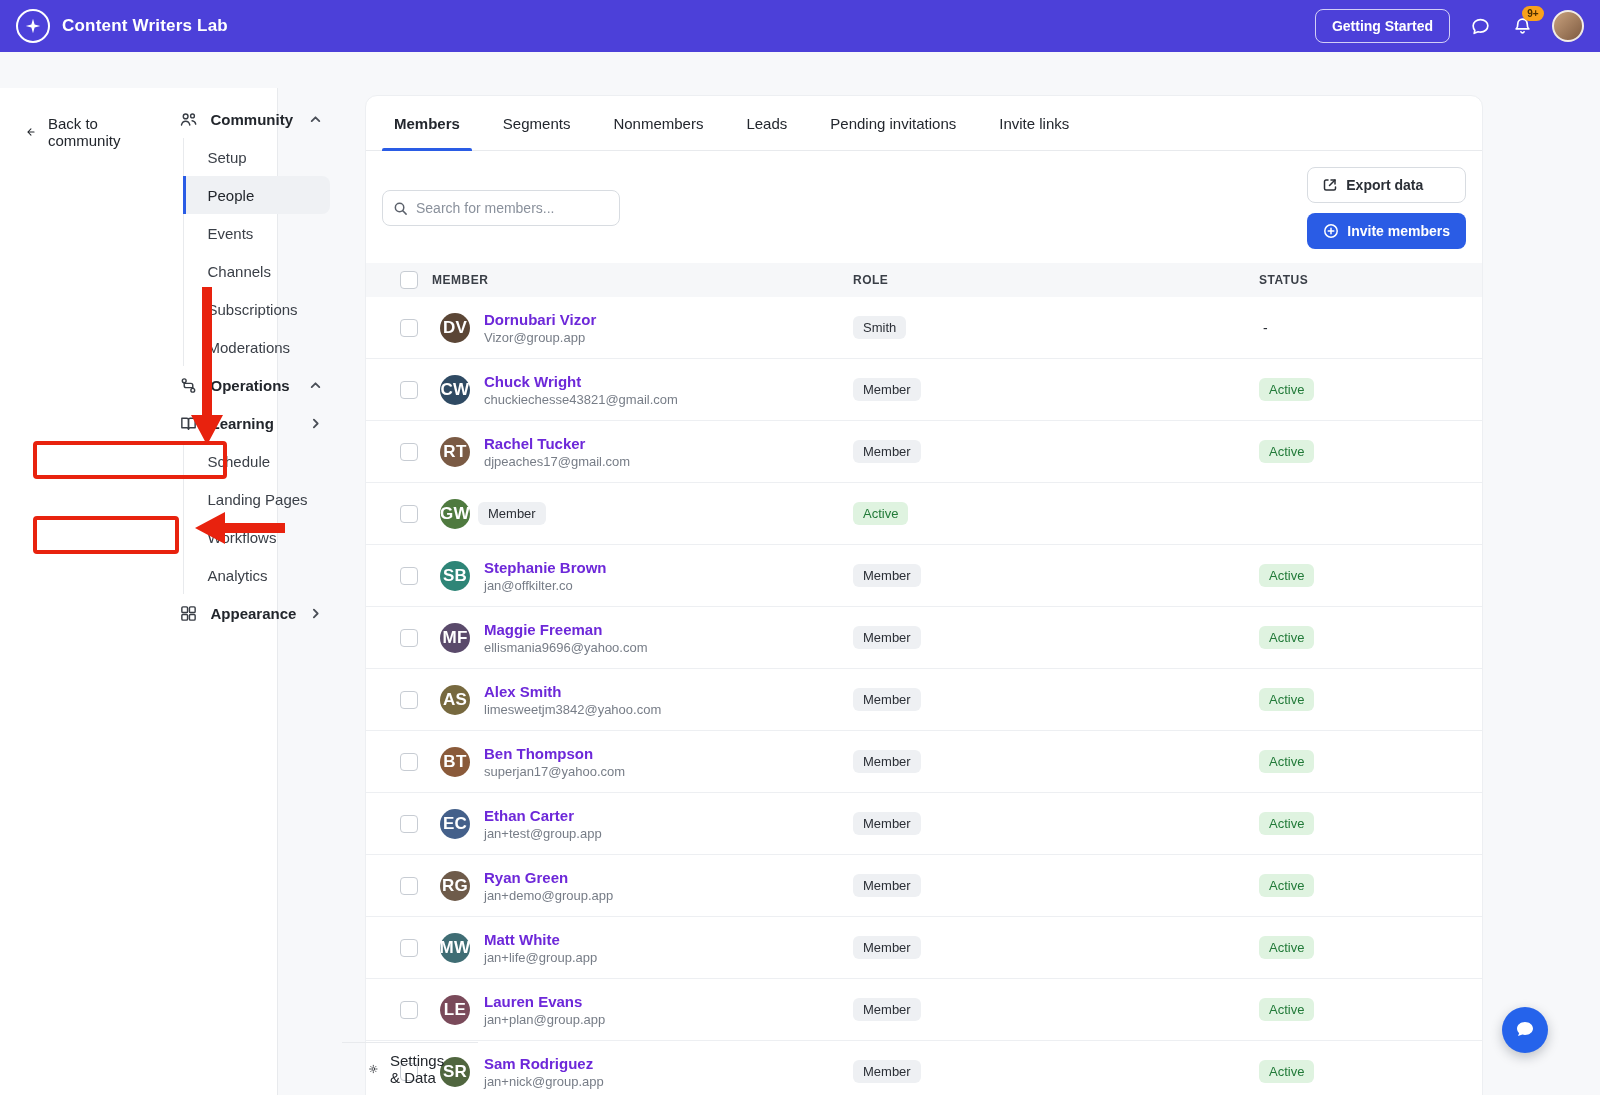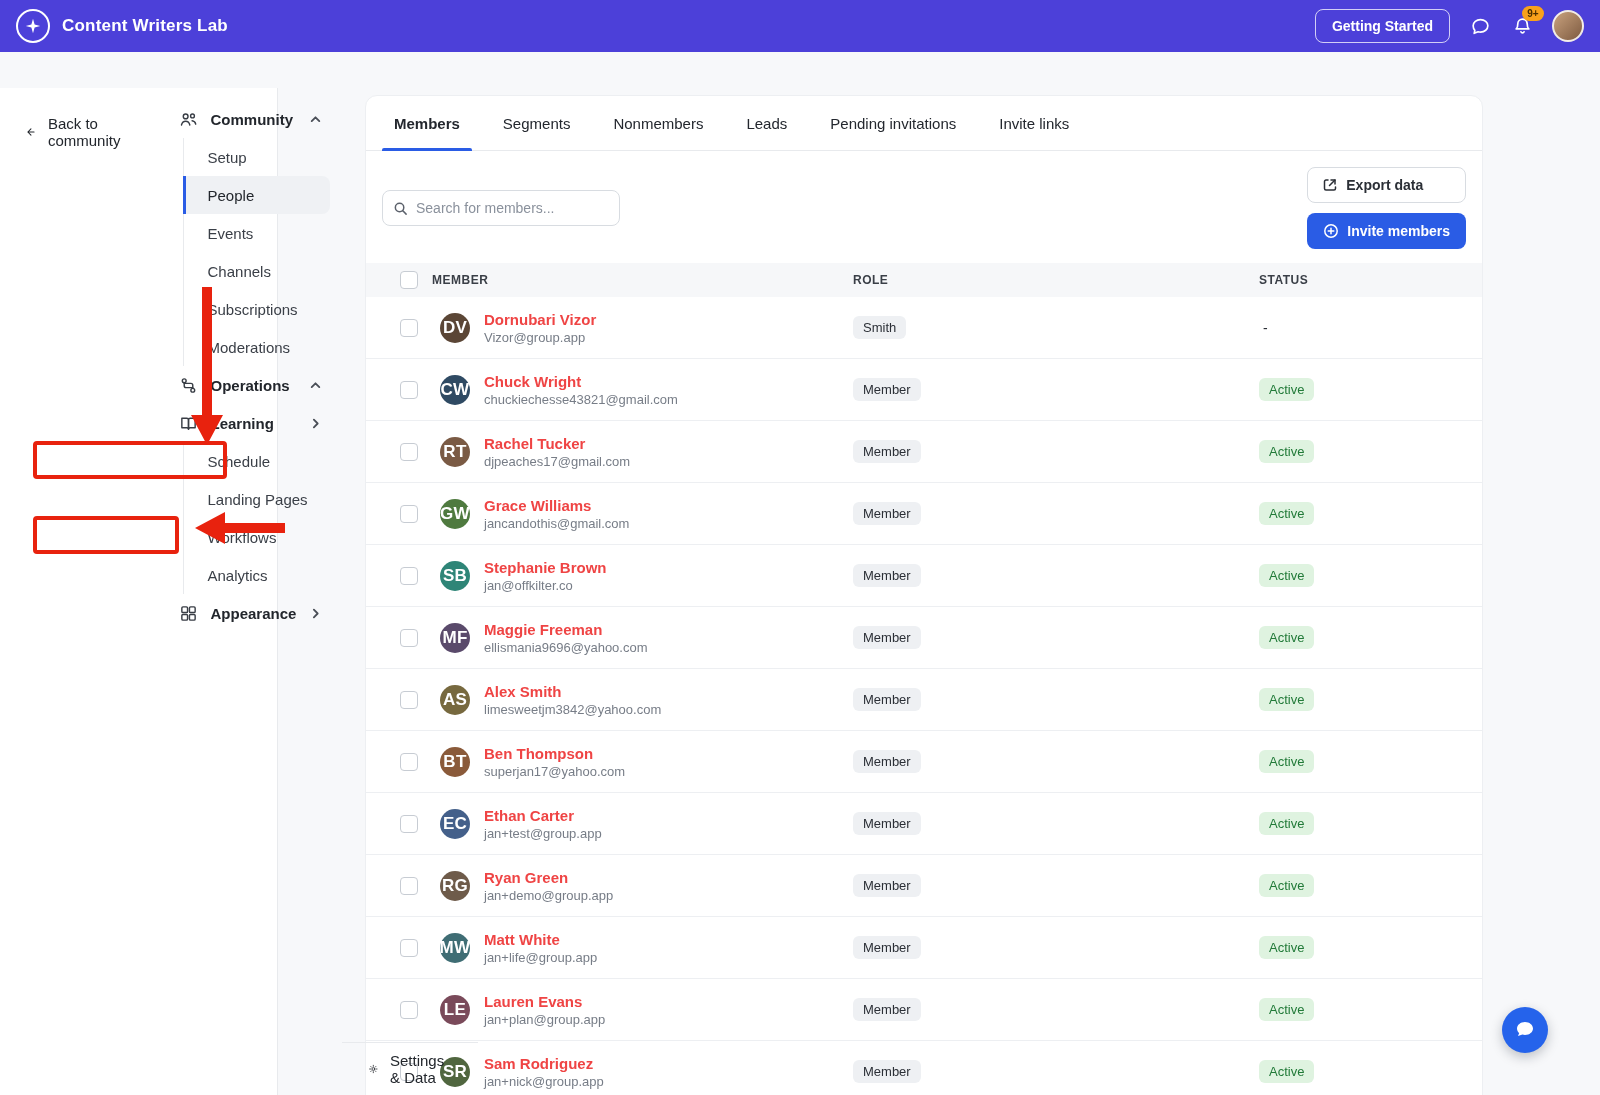--- a/index.html
+++ b/index.html
@@ -74,21 +74,21 @@
 
   .thead,.trow{display:grid;grid-template-columns:46px 46px 375px 406px 1fr;align-items:center;padding:0 20px;}
   .thead{height:34px;background:#f6f7f9;font-size:12px;font-weight:700;letter-spacing:.5px;color:#3a3f47;}
   .th-member{grid-column:2 / span 2;}
   .trow{height:62px;border-bottom:1px solid var(--row-line);cursor:pointer;}
   .trow.partial{border-bottom:none;}
   .cb{width:18px;height:18px;border:1.5px solid #c7ccd3;border-radius:4px;background:#fff;justify-self:center;cursor:pointer;}
   .avatar{width:30px;height:30px;border-radius:50%;justify-self:center;display:flex;align-items:center;justify-content:center;color:#fff;font-size:17px;font-weight:700;letter-spacing:.3px;}
   .avatar-ph{background:#e5e7eb;}
   .mcol{display:flex;flex-direction:column;gap:2px;padding-left:6px;min-width:0;}
-  .mname{font-size:15px;font-weight:600;color:#ef4444;}
+  .mname{font-size:15px;font-weight:600;color:#6d28d9;}
   .memail{font-size:13px;color:var(--muted);}
   .badge{display:inline-block;padding:4px 10px;border-radius:6px;font-size:13px;}
   .badge-role{background:var(--chip-bg);color:var(--chip-text);}
   .badge-active{background:var(--active-bg);color:var(--active-text);}
   .rcol,.scol{justify-self:start;}
   .status-dash{font-size:14px;color:#2b2f36;padding-left:4px;}
 
   
   .chat-launcher{position:fixed;right:52px;bottom:42px;width:46px;height:46px;border-radius:50%;border:none;background:var(--launcher);display:flex;align-items:center;justify-content:center;cursor:pointer;box-shadow:0 4px 12px rgba(16,24,40,.25);}
   .chat-launcher svg{width:24px;height:24px;}
@@ -294,24 +294,20 @@
             <span class="mcol">
               <span class="mname">Rachel Tucker</span>
               <span class="memail">djpeaches17@gmail.com</span>
             </span>
             <span class="rcol"><span class="badge badge-role">Member</span></span>
             <span class="scol"><span class="badge badge-active">Active</span></span>
           </div>
           <div class="trow">
             <span class="cb"></span>
             <span class="avatar" style="background:#4f7a3f">GW</span>
-            <span class="mcol">
-              <span class="mname">Grace Williams</span>
-              <span class="memail">jancandothis@gmail.com</span>
-            </span>
             <span class="rcol"><span class="badge badge-role">Member</span></span>
             <span class="scol"><span class="badge badge-active">Active</span></span>
           </div>
           <div class="trow">
             <span class="cb"></span>
             <span class="avatar" style="background:#2e8577">SB</span>
             <span class="mcol">
               <span class="mname">Stephanie Brown</span>
               <span class="memail">jan@offkilter.co</span>
             </span>

